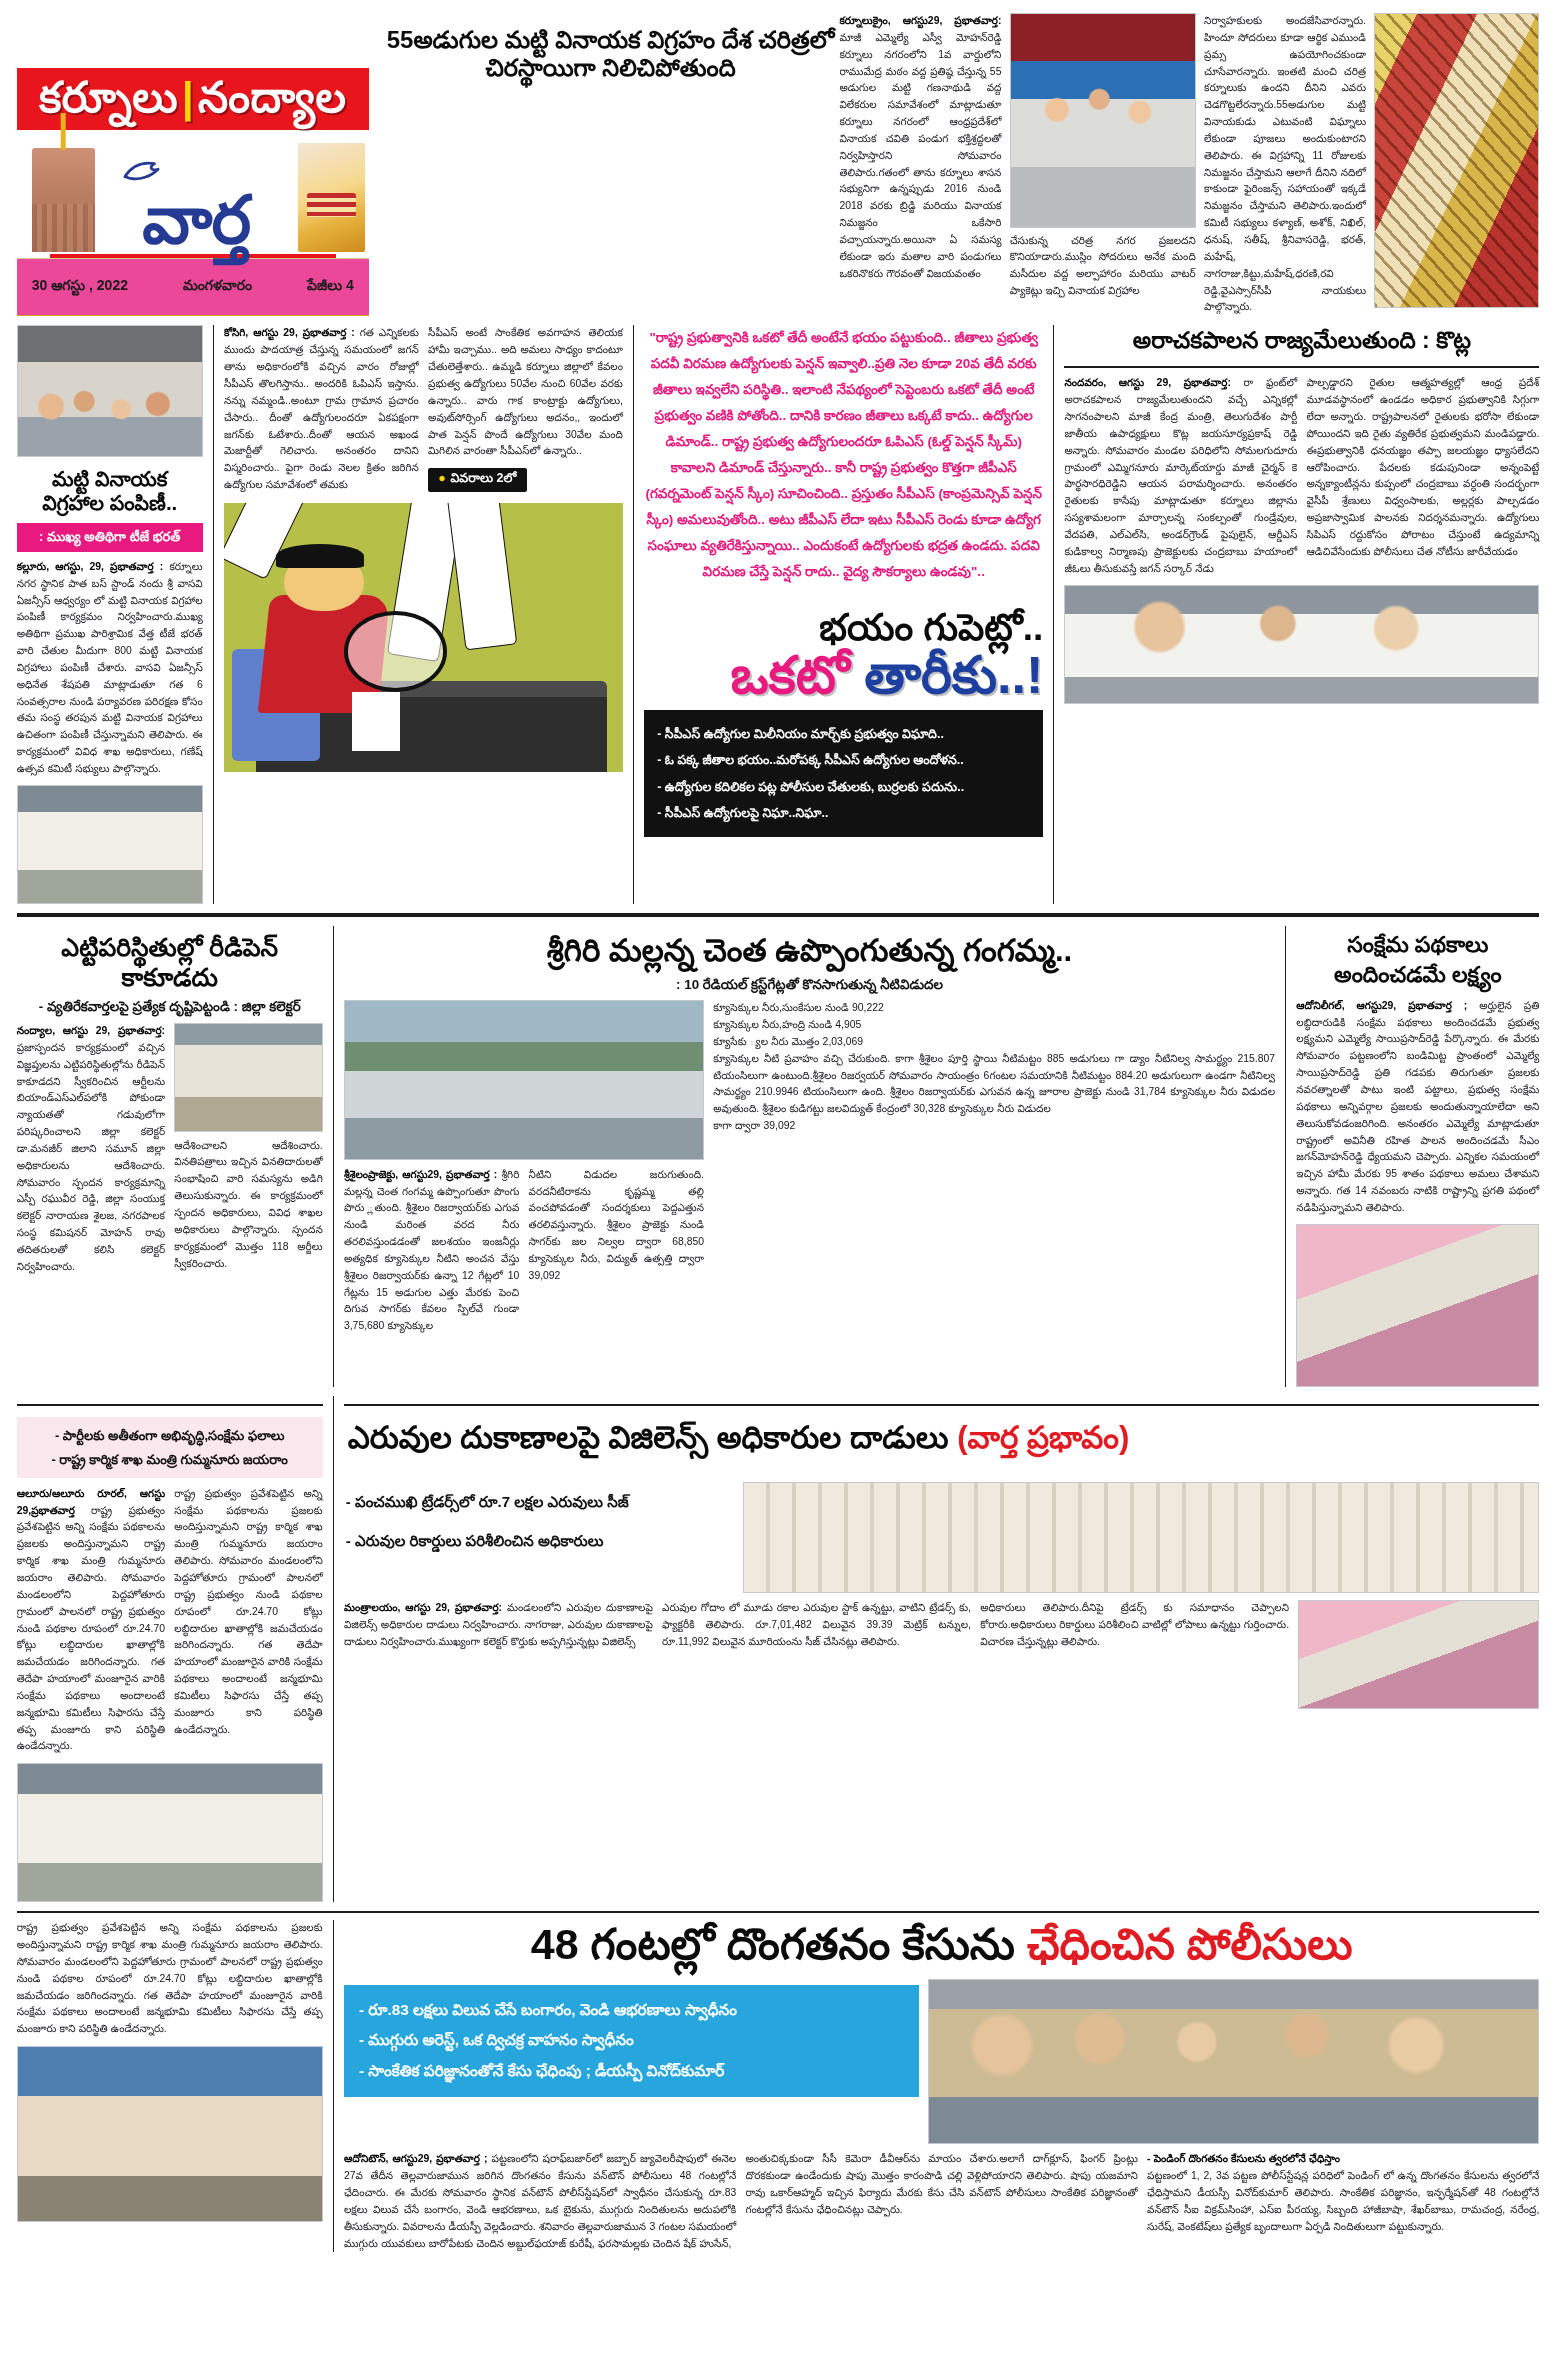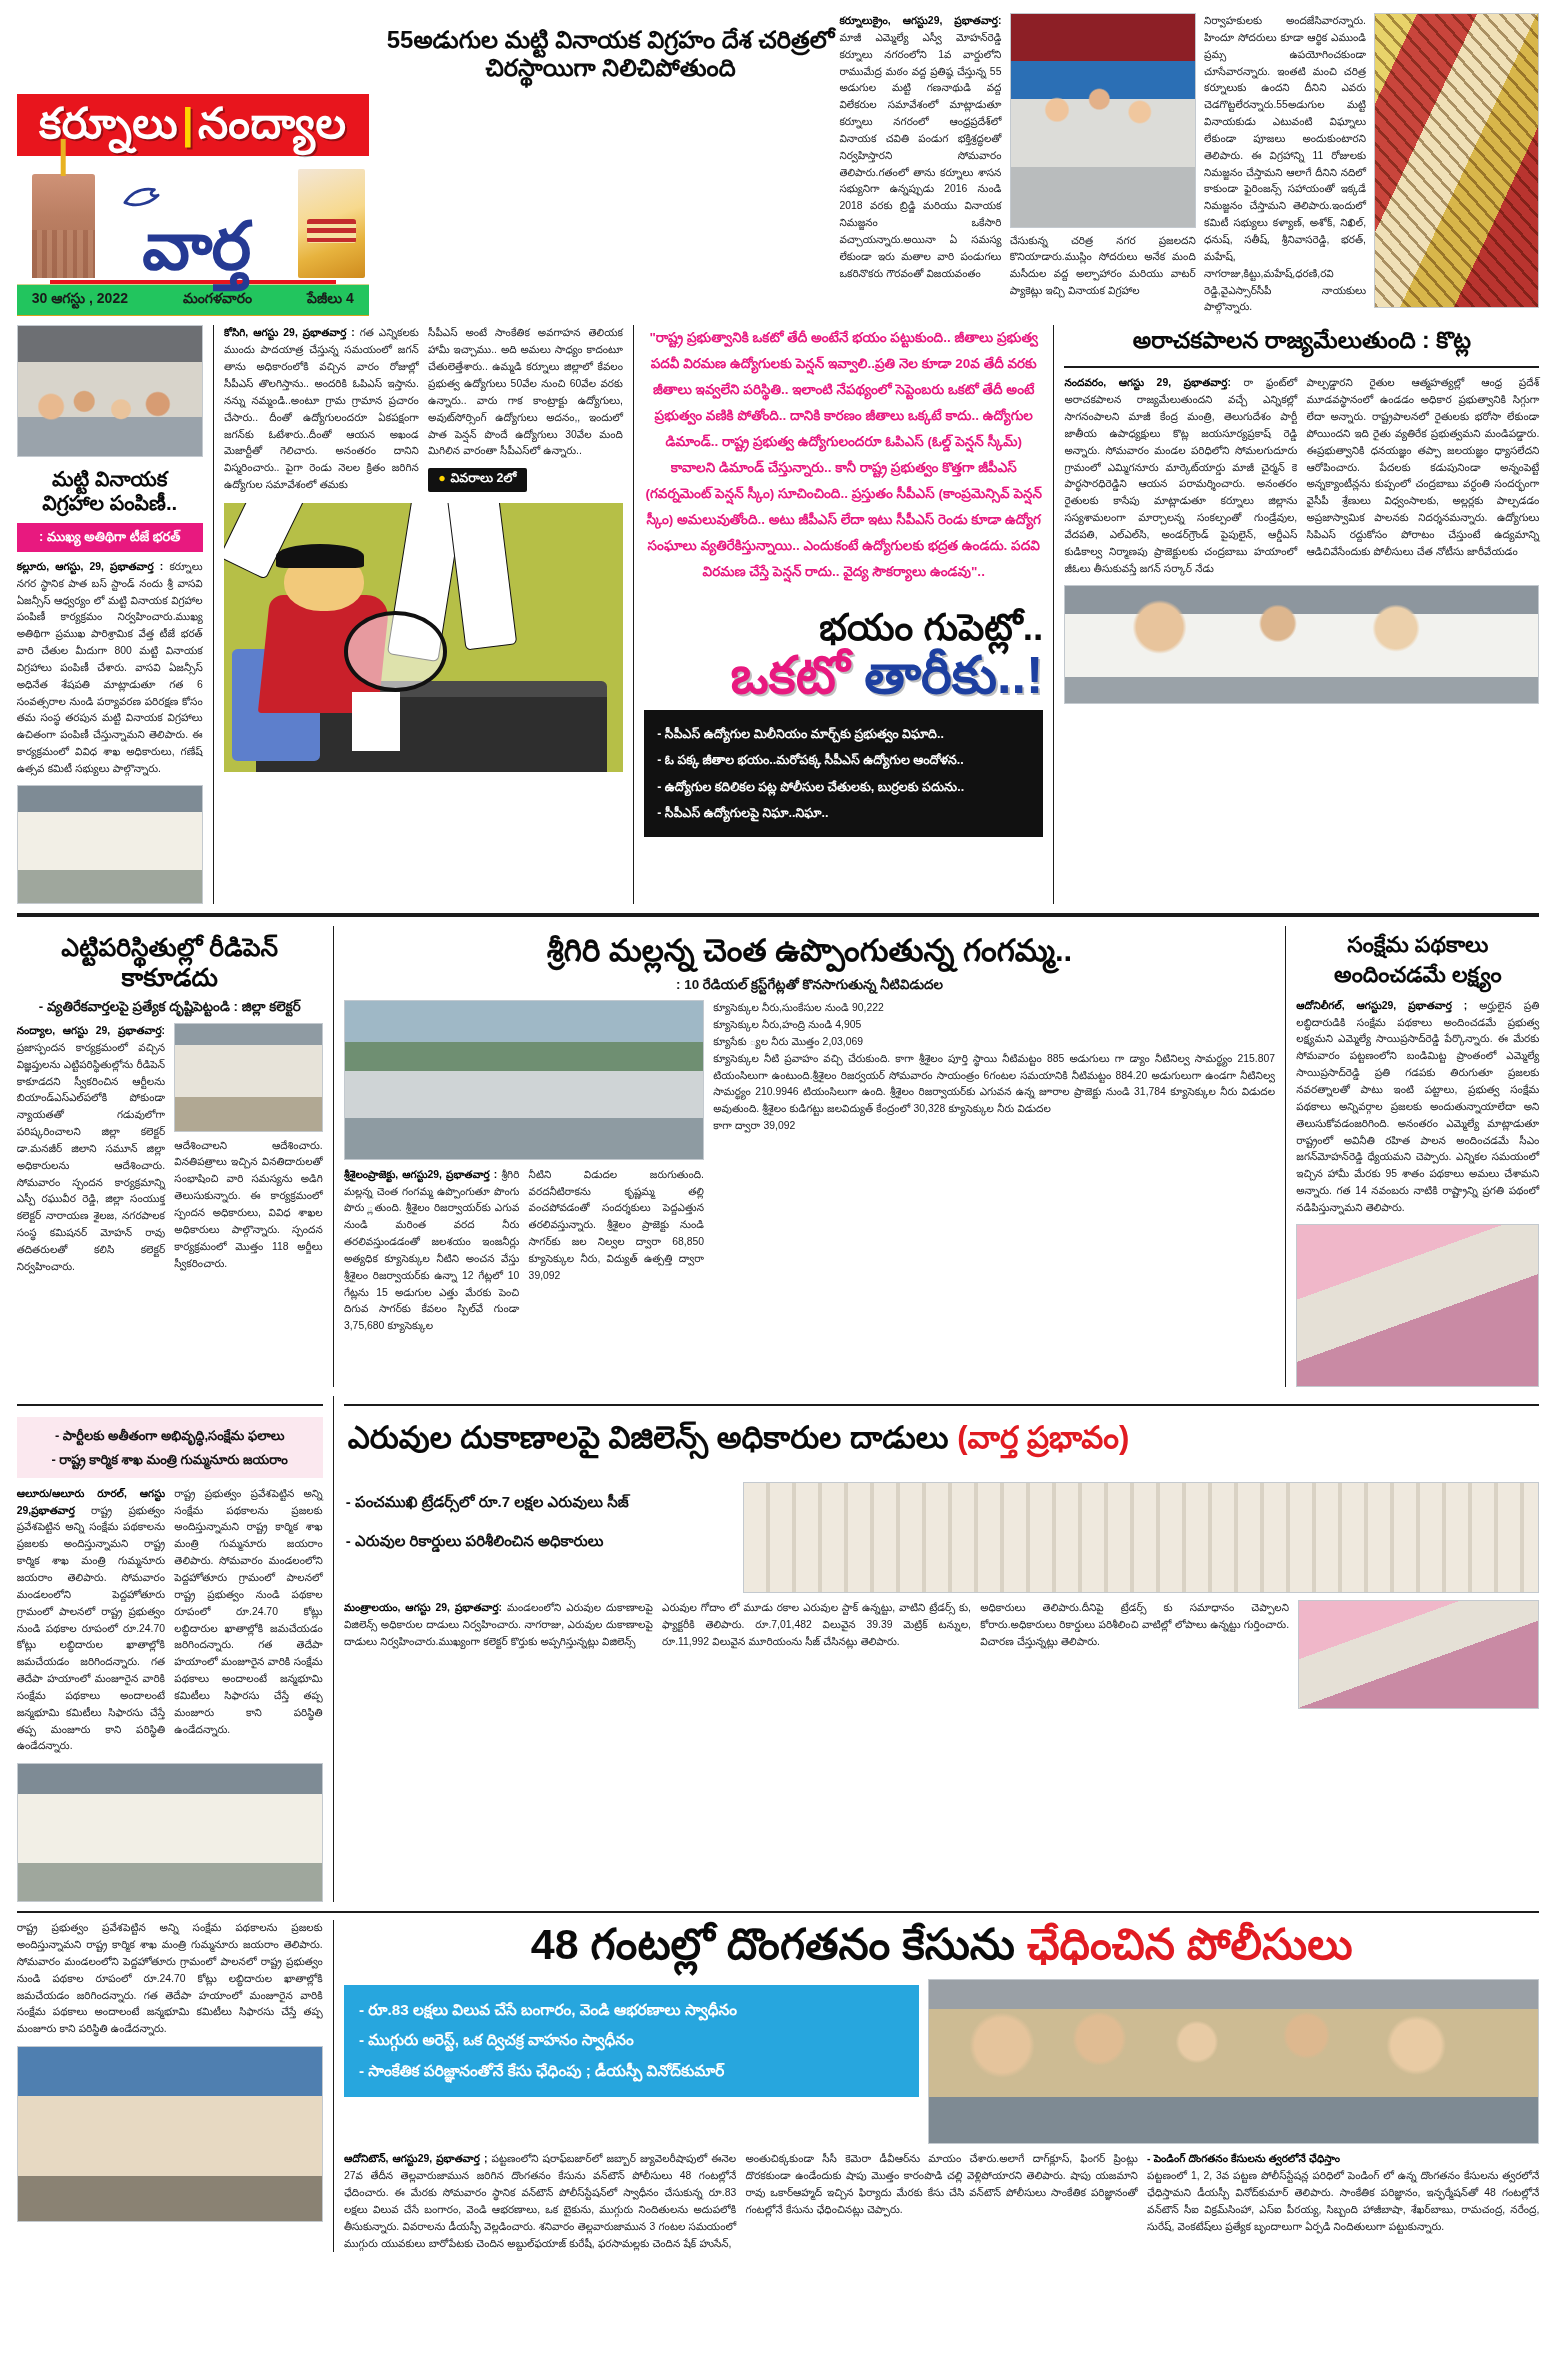--- a/index.html
+++ b/index.html
@@ -55,23 +55,23 @@
     background:linear-gradient(160deg,#f3e6d6 0%,#f7d98d 45%,#e7b33e 70%,#cf8b1d 100%);
     position:relative;
   }
   .nandi:after{
     content:""; position:absolute; left:9.3px; right:9.3px; top:50px; height:24px;
     background:repeating-linear-gradient(180deg,#c32c2c 0 4.6px,#f6e2a2 4.6px 9.3px);
     border-radius:2.8px;
   }
   .mh-underline { height:4.6px; background:#e8151d; margin:1.9px 33px 0 33px; }
   .mh-dateline {
-    background:#22c55e; border-top:0.9px solid #d8cf8e; border-bottom:1.9px solid #d8a21d;
+    background:#ec4899; border-top:0.9px solid #d8cf8e; border-bottom:1.9px solid #d8a21d;
     display:flex; justify-content:space-between; align-items:center;
-    padding:5px 15px; font-size:14px; font-weight:700; color:#1a1a1a;
+    padding:18px 15px; font-size:14px; font-weight:700; color:#1a1a1a;
   }
 
   .mh-right { flex:1; display:flex; flex-direction:row; }
   .lead-head {
     font-size:24px; font-weight:700; color:#0d0d0d; text-align:center;
     line-height:1.18; padding:13px 3.7px 11px;
   }
   .lead-grid { display:flex; gap:8.3px; flex:1; }
   .lead-grid .col { width:162px; }
   .photo {

